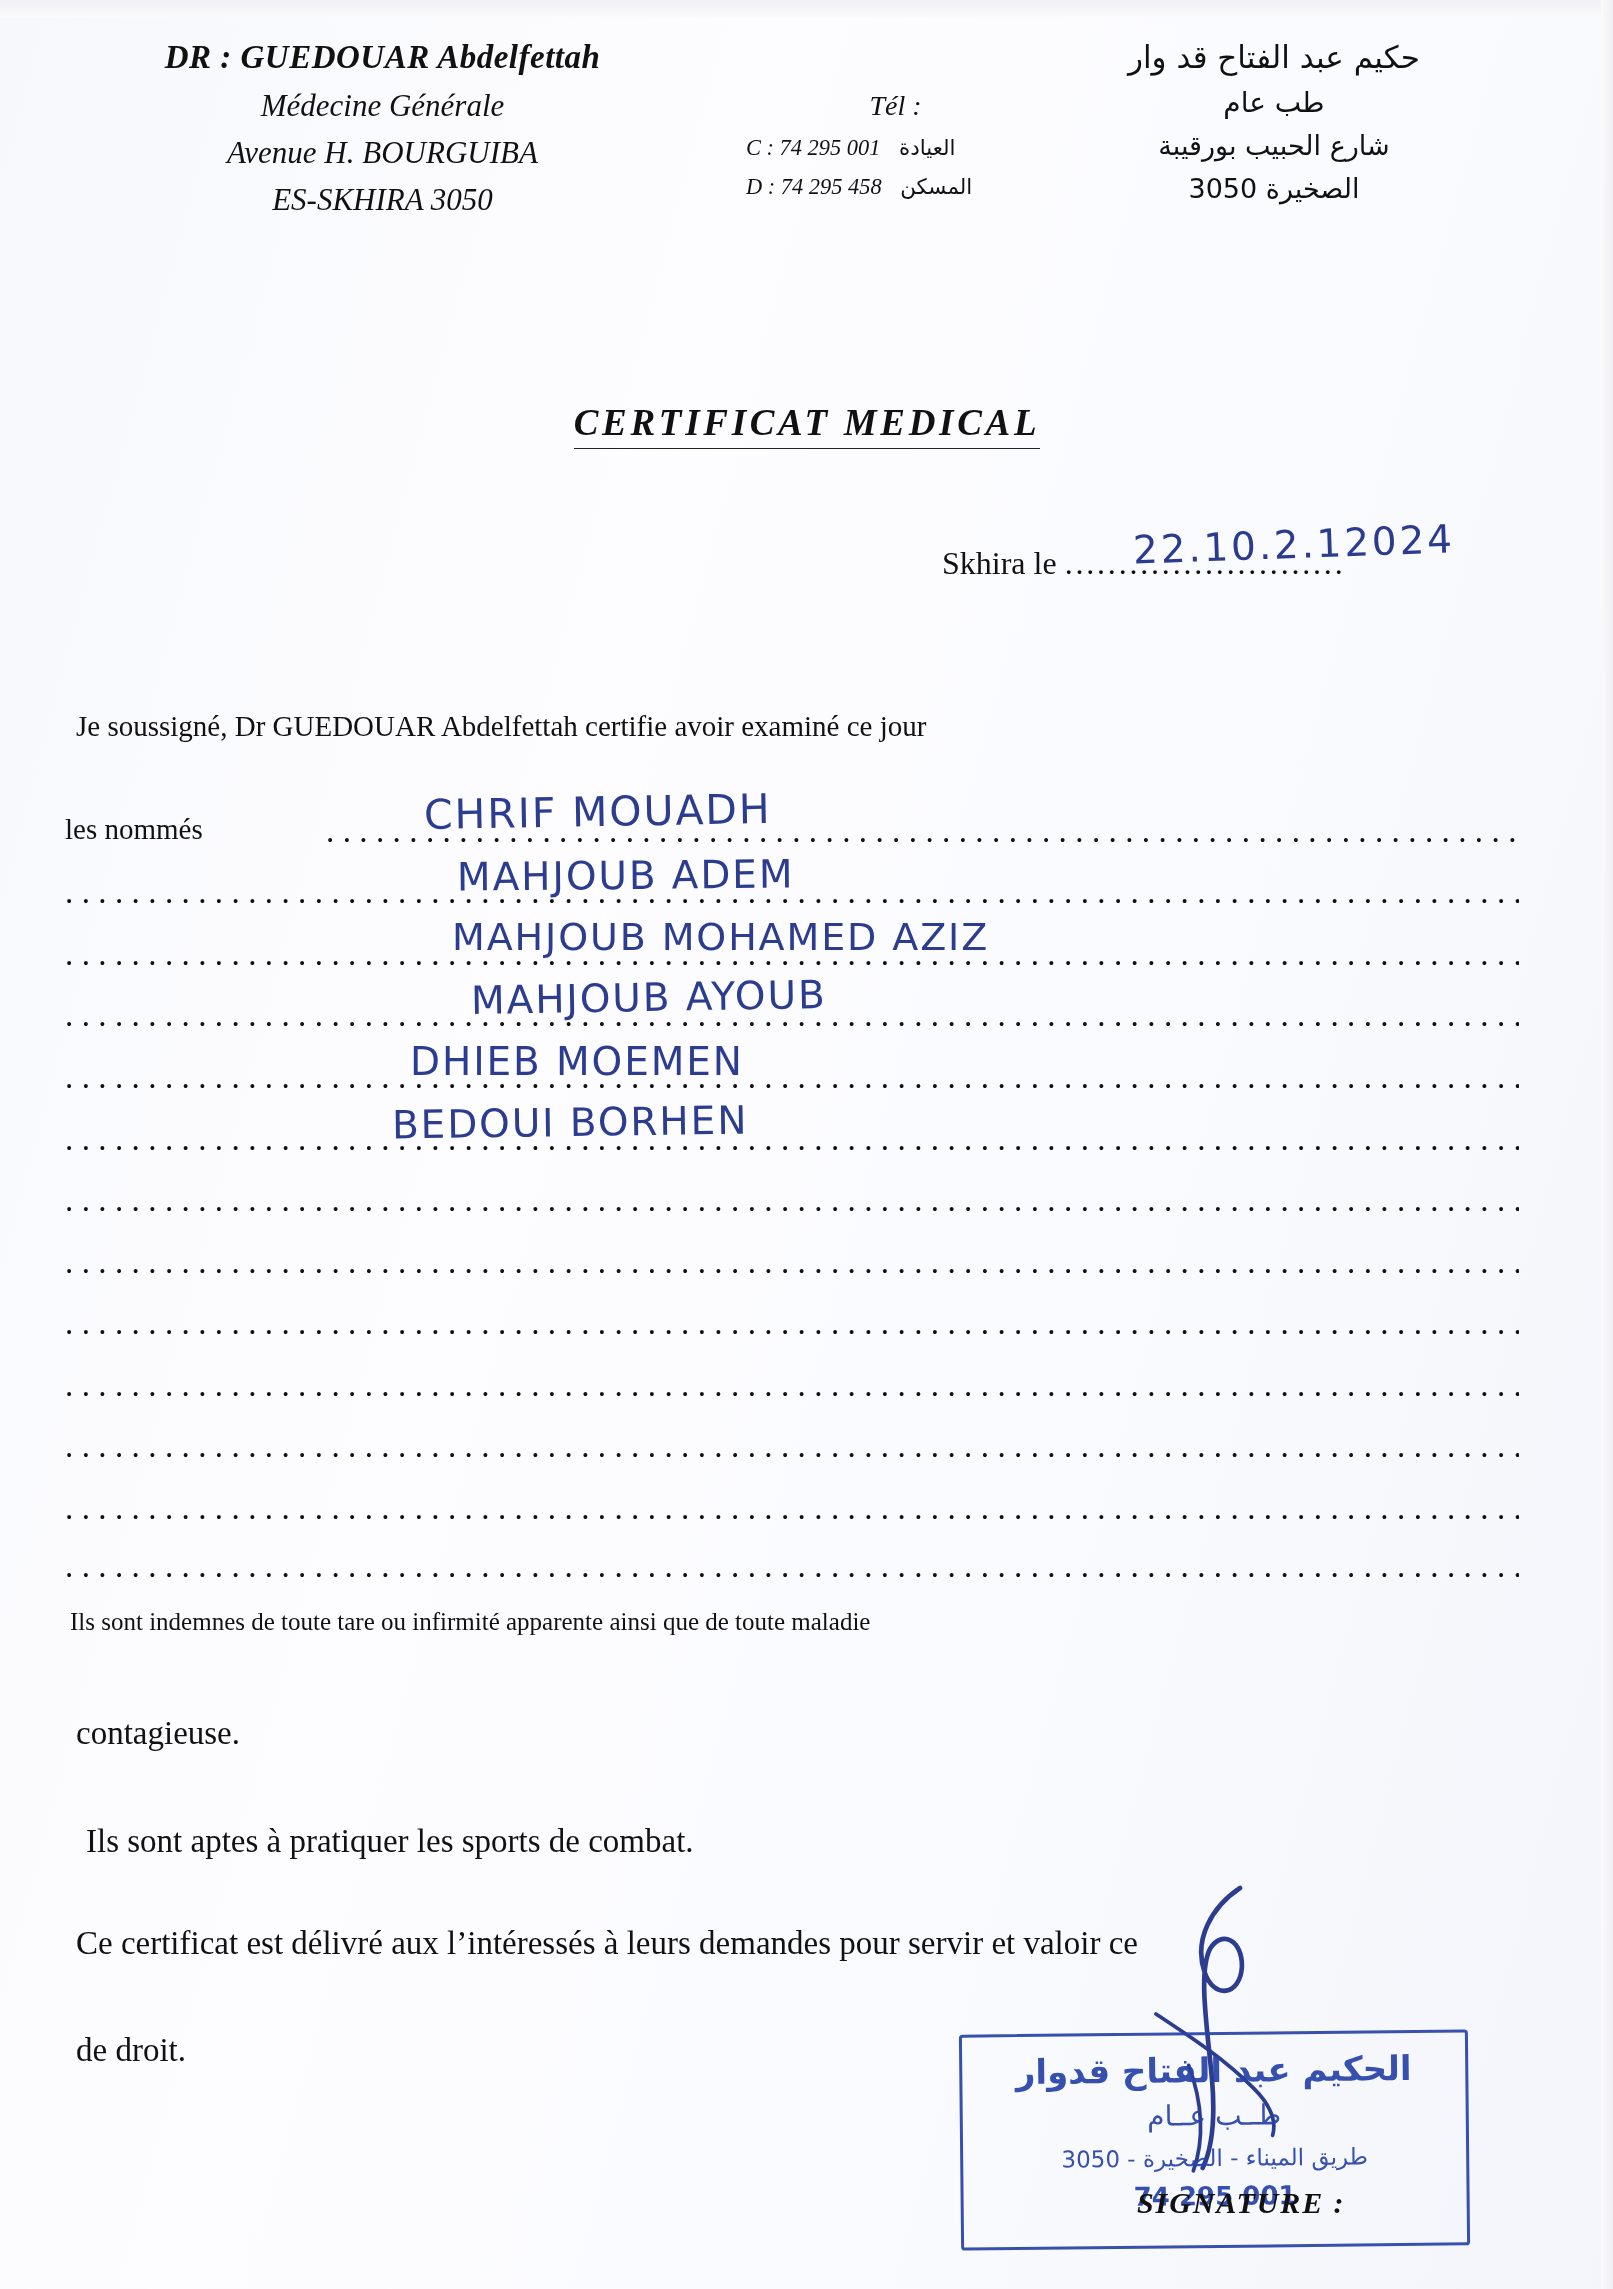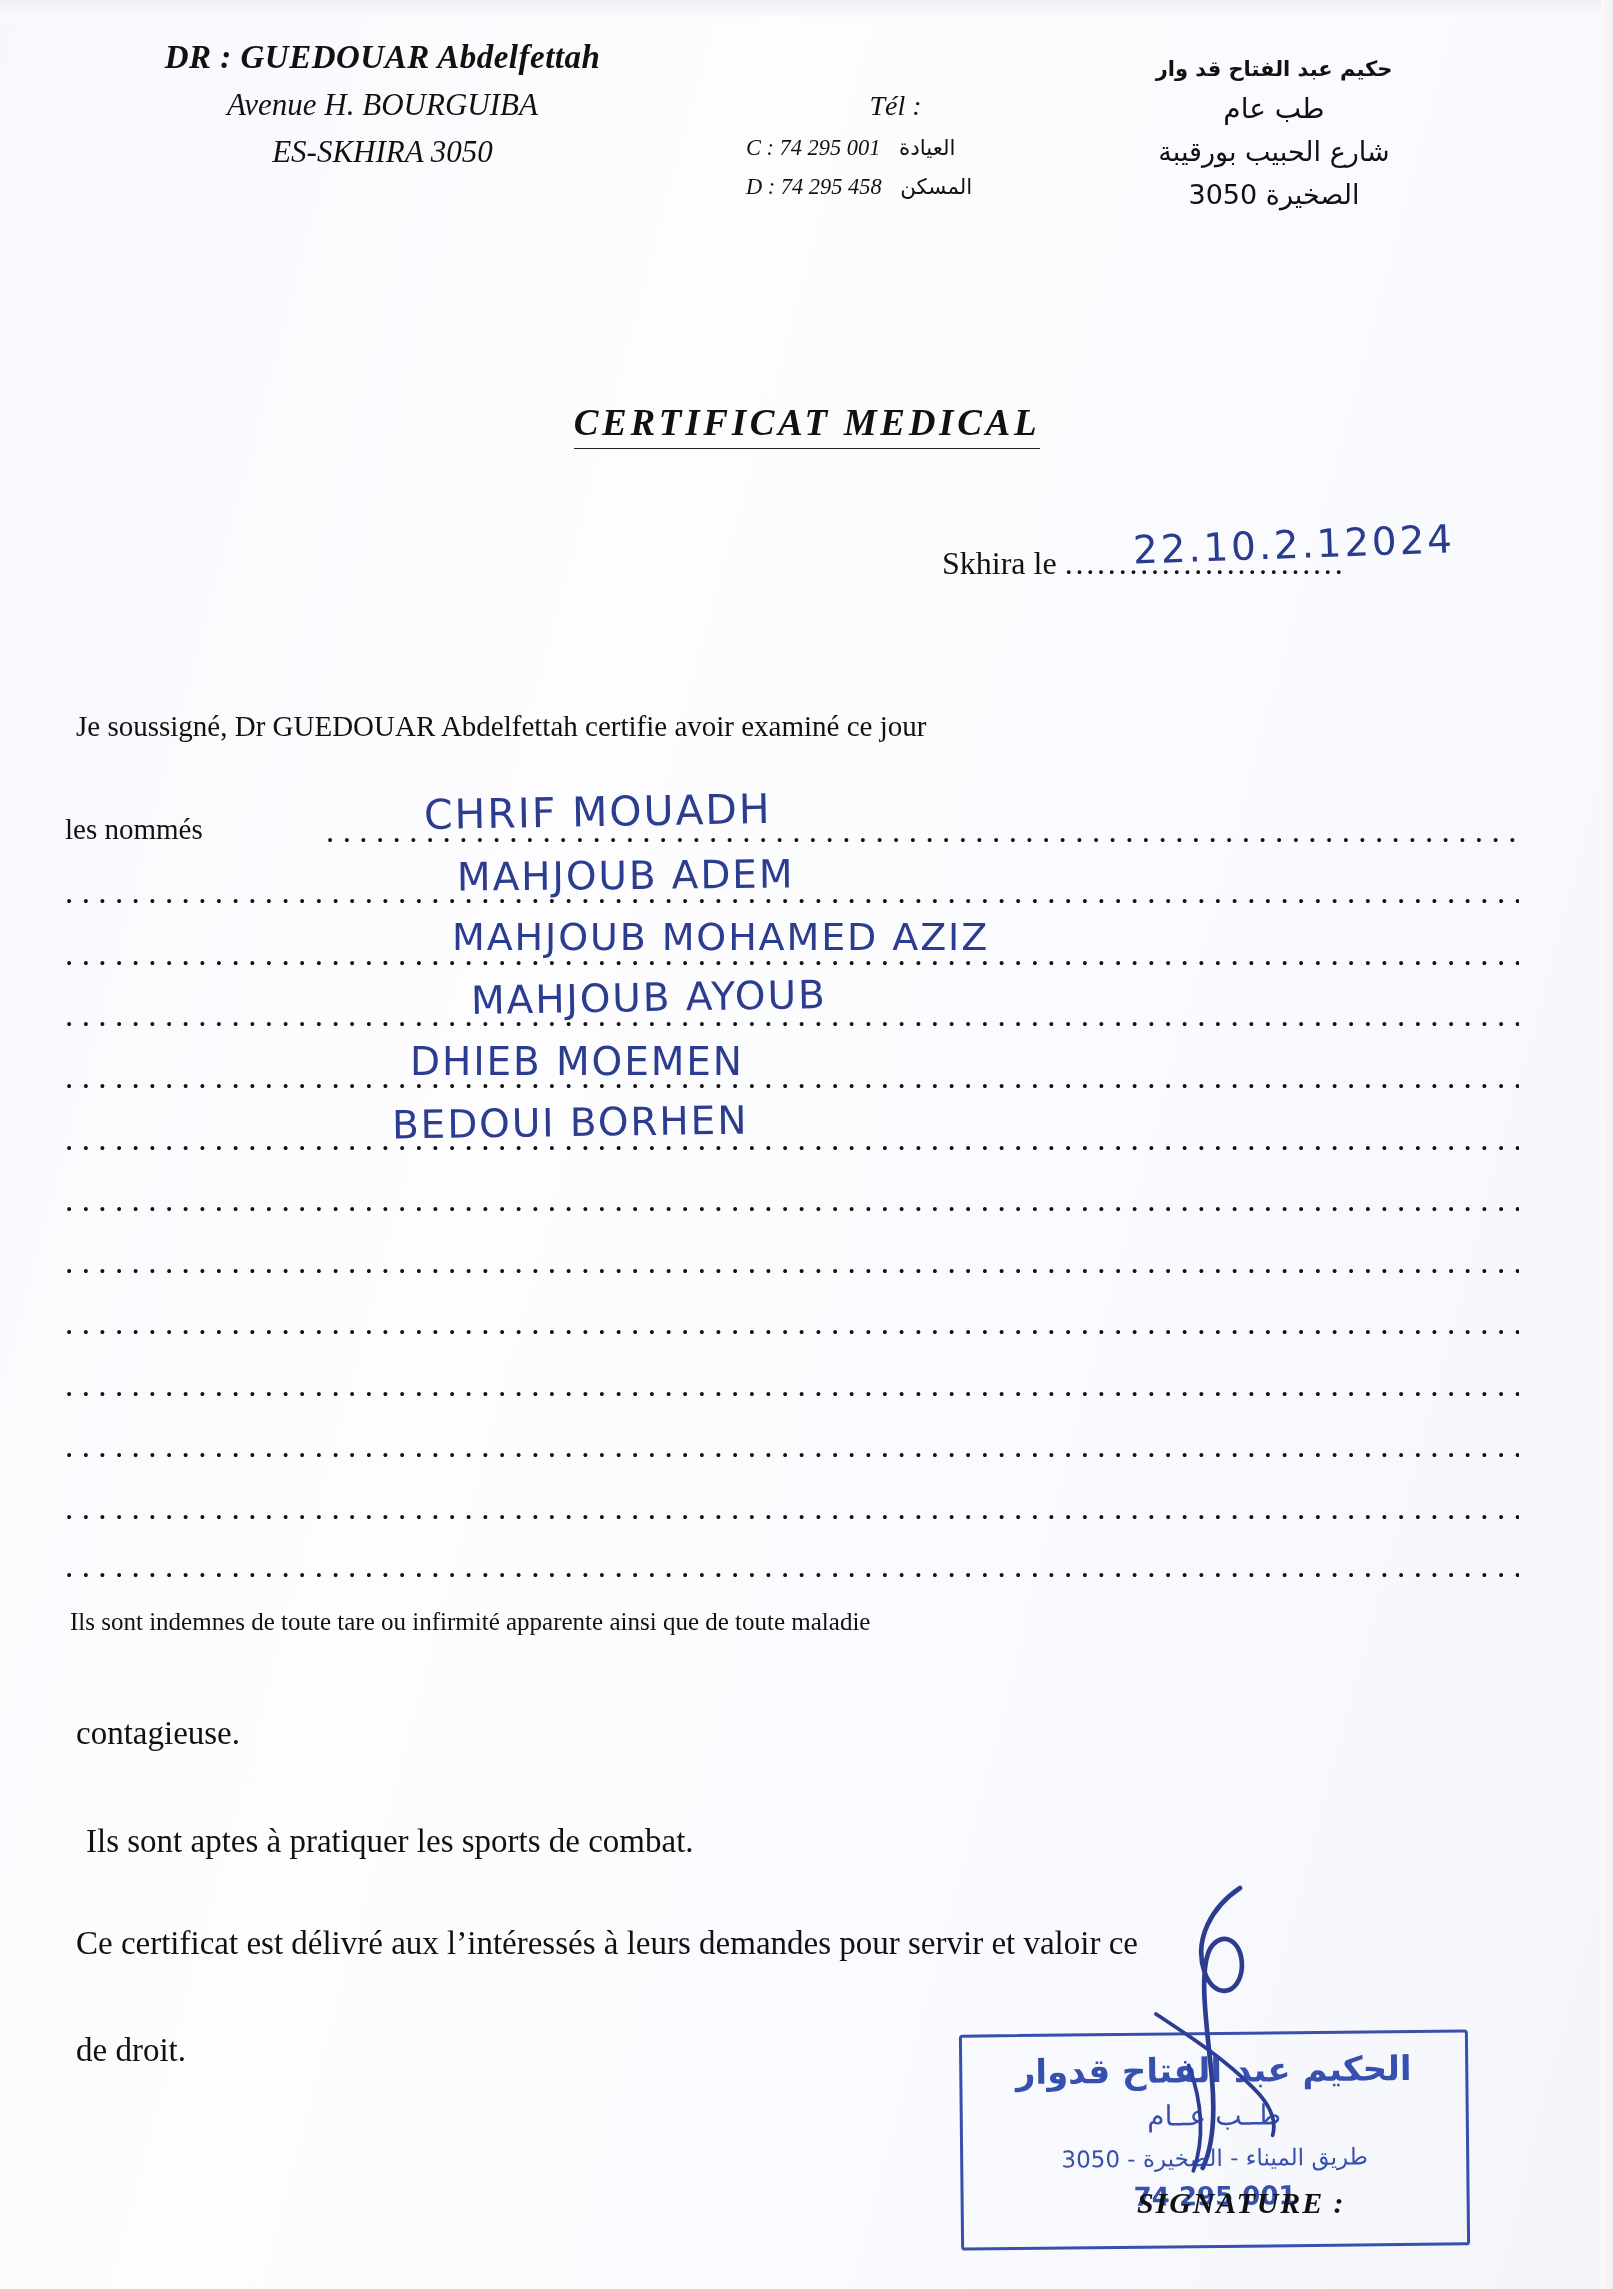--- a/index.html
+++ b/index.html
@@ -101,21 +101,21 @@
   .hdr-right {
     position: absolute;
     right: 51px;
     top: 0;
     width: 578px;
     text-align: center;
     direction: rtl;
     font-family: "DejaVu Sans", sans-serif;
     color: #111;
   }
-  .hdr-right .a1 { font-size: 21px; font-weight: bold; margin-top: 18px; }
+  .hdr-right .a1 { font-size: 31px; font-weight: normal; }
   .hdr-right .a2 { font-size: 28px; margin-top: 11.2px; }
   .hdr-right .a3 { font-size: 27px; margin-top: 11.2px; }
   .hdr-right .a4 { font-size: 27px; margin-top: 11.2px; }
 
   
   .doc-title {
     position: absolute;
     top: 401px;
     left: 0;
     right: 0;
@@ -234,20 +234,21 @@
 
 <div class="page">
   <div class="paper-tint"></div>
   <div class="paper-edge-top"></div>
   <div class="paper-edge-right"></div>
 
   <div class="header">
 
     <div class="hdr-left">
       <div class="l1">DR : GUEDOUAR  Abdelfettah</div>
+      <div class="l2">Médecine  Générale</div>
       <div class="l3">Avenue H. BOURGUIBA</div>
       <div class="l4">ES-SKHIRA   3050</div>
     </div>
 
     <div class="hdr-mid">
       <div class="tel">Tél :</div>
       <div class="numrow">
         <span>C : 74 295 001</span>
         <span class="ar">العيادة</span>
       </div>

